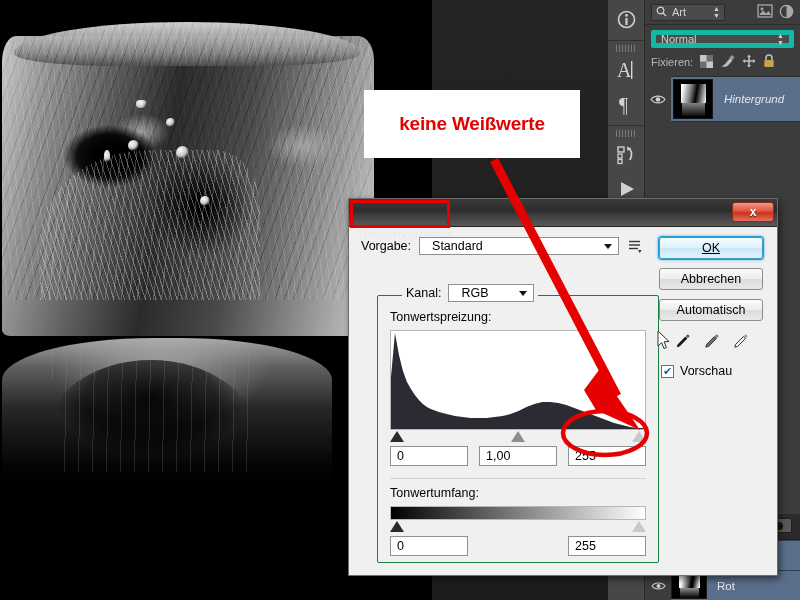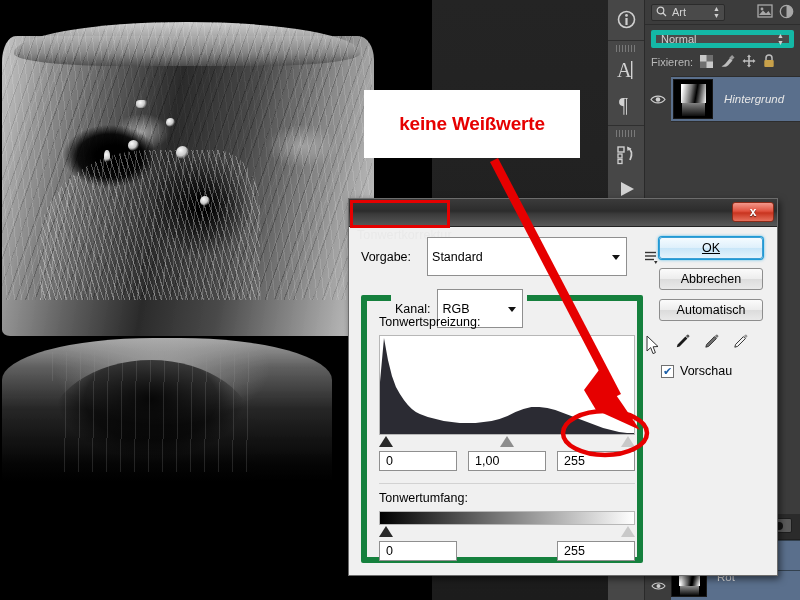--- a/index.html
+++ b/index.html
@@ -152,21 +152,21 @@
     position: absolute; left: 37px; bottom: 0; right: 0; height: 86px; background: #3c3c3c;
   }
   .ch-strip { height: 26px; background: #2b2b2b; border-bottom: 1px solid #202020; }
   .ch-btn {
     position: absolute; right: 8px; top: 4px; width: 26px; height: 15px;
     background: #5a5a5a; border: 1px solid #1e1e1e; border-radius: 2px;
     display: flex; align-items: center; justify-content: center;
   }
   .ch-dot { width: 8px; height: 8px; border-radius: 50%; background: #141414; }
   .ch-row {
-    display: flex; align-items: flex-start; height: 30px; background: #5a6f8c;
+    display: flex; align-items: center; height: 30px; background: #5a6f8c;
     border-top: 1px solid #33414f;
   }
   .ch-row.blank { background: #5a6f8c; }
   .ch-eye { width: 26px; display:flex; justify-content:center; align-items:center; height:30px; background:#3c3c3c; }
   .ch-thumb { width: 36px; height: 26px; background:#000; border:1px solid #1a1a1a; position: relative; overflow:hidden; flex:none;}
   .ch-thumb .tc { position:absolute; left:7px; top:2px; width:21px; height:12px;
     background: linear-gradient(100deg,#fff,#6a6a6a 45%,#222 62%,#ddd); filter: contrast(1.6);}
   .ch-thumb .tr2 { position:absolute; left:8px; top:14px; width:19px; height:10px;
     background: linear-gradient(180deg,#8f8f8f,#000); }
   .ch-name { font-size: 11.5px; color: #e8e8e8; padding-left: 10px; }
@@ -206,38 +206,38 @@
   }
   .close-btn {
     position: absolute; right: 3px; top: 3px; width: 42px; height: 20px;
     background: linear-gradient(180deg,#f3978a 0%, #e0523f 45%, #c8341f 55%, #e6705c 100%);
     border: 1px solid #8a2a18; border-radius: 3px;
     display: flex; align-items: center; justify-content: center;
     color: #fff; font-size: 12px; font-weight: bold; text-shadow: 0 1px 1px rgba(0,0,0,.6);
   }
   .dlg-body { position: relative; padding: 10px 10px 8px 12px; height: 349px; }
 
-  .row-preset { display: flex; align-items: center; gap: 16px; margin-bottom: 12px; }
+  .row-preset { display: flex; align-items: center; gap: 8px; margin-bottom: 12px; }
   .lbl { font-size: 12.5px; color: #000; }
   .select {
     position: relative; background: #fff; border: 1px solid #8f8f8f;
-    height: 39px; display: flex; align-items: center; padding: 0 20px 0 4px;
+    height: 18px; display: flex; align-items: center; padding: 0 20px 0 12px;
     font-size: 12.5px; color: #000;
   }
   .select .arrow {
     position: absolute; right: 6px; top: 50%; margin-top: -2px;
     border-left: 4px solid transparent; border-right: 4px solid transparent;
     border-top: 5px solid #111;
   }
   .preset-select { width: 200px; }
   .preset-menu-icon { width: 16px; height: 16px; color: #333; }
 
   .group {
-    position: absolute; left: 12px; top: 68px; width: 282px; height: 268px;
-    border: 6px solid #15803d; border-radius: 2px; background: #f0f0f0; text-decoration: underline;
+    position: absolute; left: 28px; top: 68px; width: 282px; height: 268px;
+    border: 1px solid #15803d; border-radius: 2px; background: #f0f0f0; text-decoration: underline;
   }
   .kanal-row {
     position: absolute; left: 24px; top: -12px; display: flex; align-items: center; gap: 7px;
     background: #f0f0f0; padding: 0 4px;
   }
   .kanal-select { width: 86px; }
 
   .sec-label { position: absolute; font-size: 12.5px; color: #000; }
   .hist-wrap {
     position: absolute; left: 12px; top: 34px; width: 256px; height: 100px;

